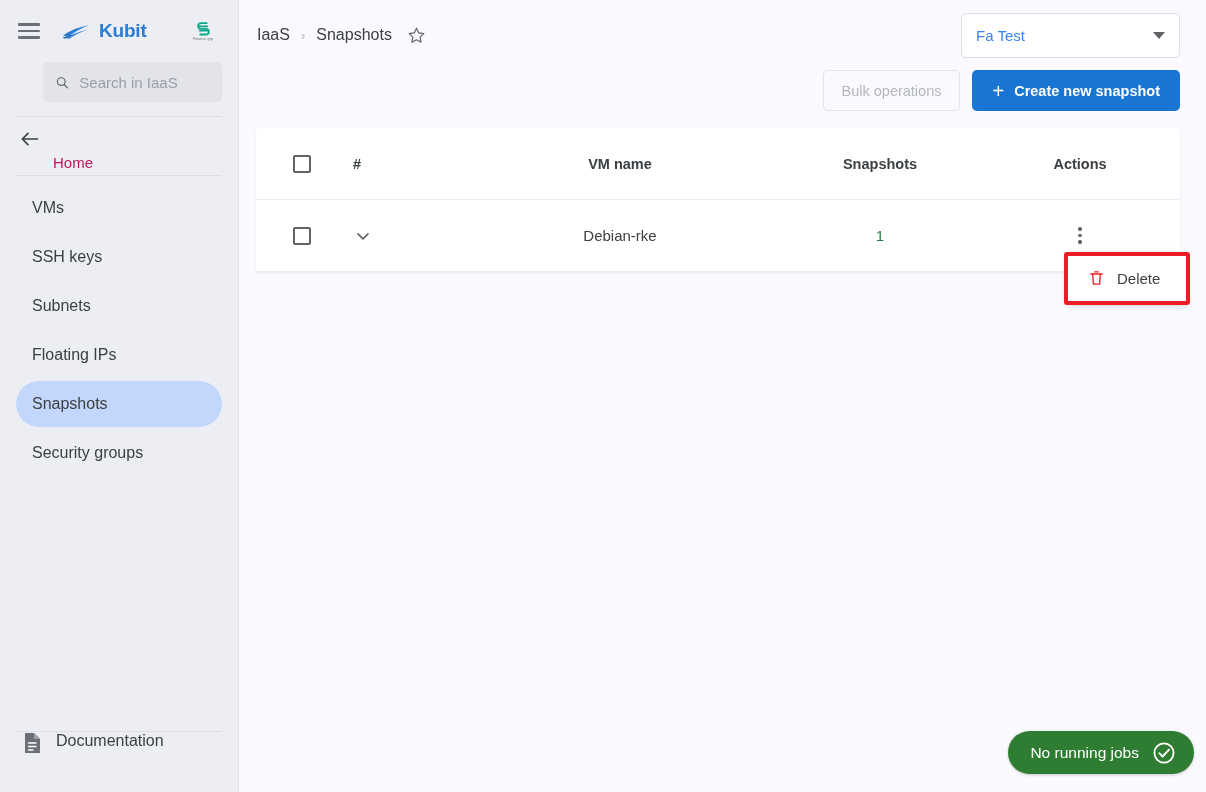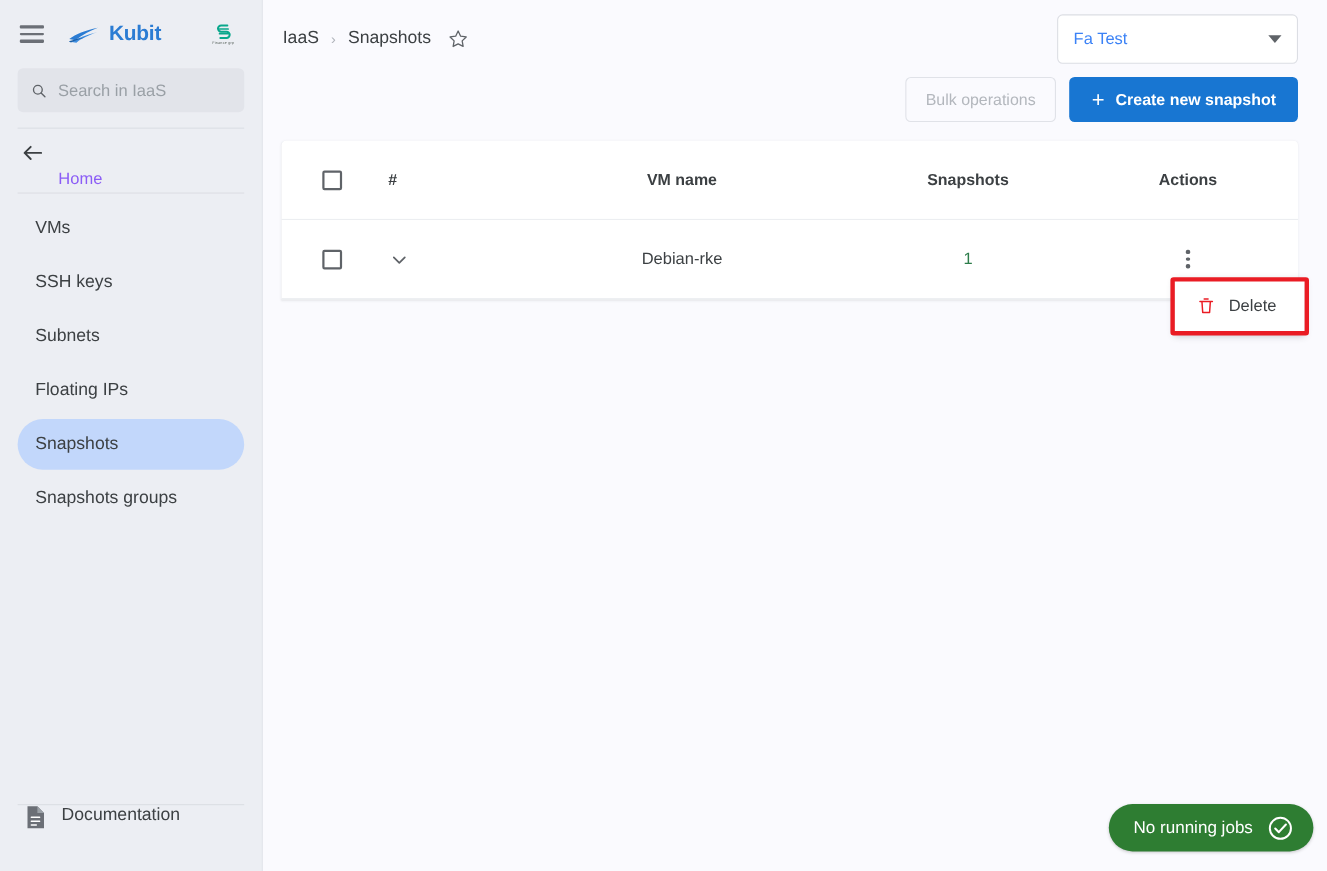--- a/index.html
+++ b/index.html
@@ -27,38 +27,38 @@
     gap: 0;
   }
   .hamburger { width: 22px; height: 16px; display: flex; flex-direction: column; justify-content: space-between; cursor: pointer; }
   .hamburger span { display: block; height: 2.6px; background: #6b6f76; border-radius: 1px; }
   .brand { display: flex; align-items: center; gap: 7px; margin-left: 22px; }
   .brand-mark { width: 30px; height: 18px; display: block; }
   .brand-name { font-size: 19px; font-weight: 700; color: #2b7cd3; letter-spacing: -.2px; }
   .partner-logo { margin-left: auto; display: flex; flex-direction: column; align-items: center; width: 34px; }
   .partner-sub { font-size: 3.4px; color: #5c6660; letter-spacing: .2px; margin-top: 1px; line-height: 1; }
 
-  .search-wrap { padding: 0 16px; }
+  .search-wrap { padding: 0 16px; margin-left: 27px; }
   .search-box {
     height: 40px; background: #e2e4ea; border-radius: 5px;
     display: flex; align-items: center; gap: 10px; padding: 0 12px;
   }
   .search-box input {
     border: 0; background: transparent; outline: none;
     font-family: inherit; font-size: 15px; color: #3c4043; width: 100%;
   }
   .search-box input::placeholder { color: #9aa0a6; }
 
   .sb-divider { height: 1px; background: #dcdee4; margin: 14px 16px 0 16px; }
 
   .home-row {
     display: flex; align-items: center; gap: 14px;
     padding: 0 20px; height: 44px; cursor: pointer;
   }
-  .home-row .label { font-size: 15px; color: #8b5cf6; margin-top: 47px; }
+  .home-row .label { font-size: 15px; color: #be185d; margin-top: 47px; }
 
   .nav { padding-top: 6px; }
   .nav-item {
     height: 46px; margin: 3px 16px; padding: 0 16px;
     display: flex; align-items: center;
     border-radius: 24px; cursor: pointer;
     font-size: 16px; color: #3c4043;
   }
   .nav-item.active { background: #c2d7fb; }
 
@@ -235,21 +235,21 @@
       <div class="nav-item">
         <span>Subnets</span>
       </div>
       <div class="nav-item">
         <span>Floating IPs</span>
       </div>
       <div class="nav-item active">
         <span>Snapshots</span>
       </div>
       <div class="nav-item">
-        <span>Snapshots groups</span>
+        <span>Security groups</span>
       </div>
     </nav>
 
     <div class="sb-bottom">
       <div class="sb-divider"></div>
       <div class="doc-row">
         <svg width="20" height="22" viewBox="0 0 20 22">
           <path d="M3 1 H12 L18 7 V21 H3 Z" fill="#6b6f76"></path>
           <path d="M12 1 L18 7 H12 Z" fill="#9aa0a6"></path>
           <path d="M6.5 11 H14 M6.5 14.5 H14 M6.5 18 H11" stroke="#fff" stroke-width="1.4" stroke-linecap="round"></path>

